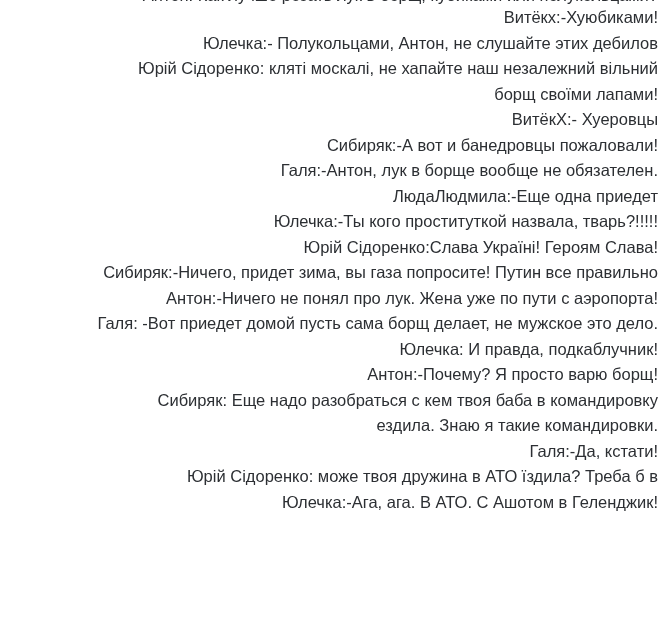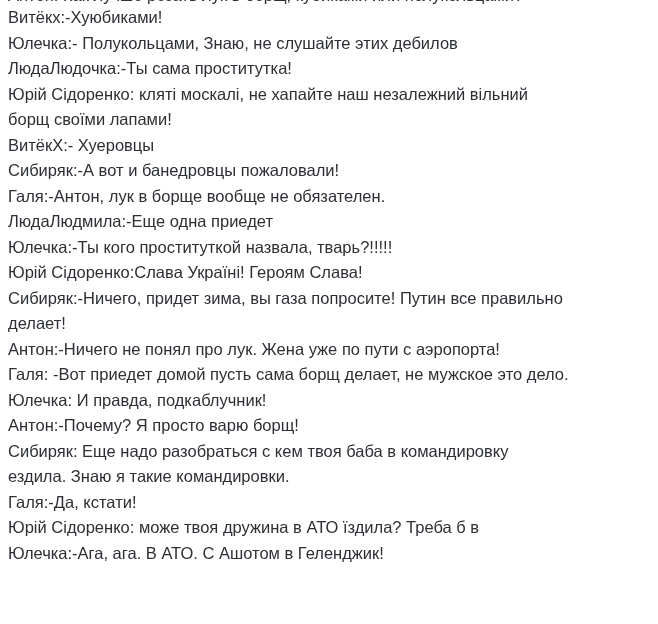--- a/index.html
+++ b/index.html
@@ -12,20 +12,21 @@
     overflow: hidden;
     background: #ffffff;
     font-family: "Liberation Sans", "DejaVu Sans", sans-serif;
   }
   .transcript {
     padding-left: 8px;
     color: #2c2f33;
     font-size: 16.5px;
     line-height: 25.5px;
     font-weight: 400;
+    text-align: right;
   }
   
   .cropped-line {
     height: 5px;
     overflow: hidden;
   }
   .cropped-line .cropped-inner {
     display: block;
     margin-top: -17px;
     white-space: nowrap;
@@ -38,32 +39,30 @@
 </style>
 </head>
 <body>
 
 <div class="transcript">
   <div class="cropped-line">
     <span class="cropped-inner">Антон: Как лучше резать лук в борщ, кубиками или полукольцами?</span>
   </div>
   <div>
       <div class="chat-line">Витёкх:-Хуюбиками!</div>
-      <div class="chat-line">Юлечка:- Полукольцами, Знаю, не слушайте этих дебилов</div>
-      <div class="chat-line">ЛюдаЛюдочка:-Ты сама проститутка!</div>
+      <div class="chat-line">Юлечка:- Полукольцами, Антон, не слушайте этих дебилов</div>
       <div class="chat-line">Юрій Сідоренко: кляті москалі, не хапайте наш незалежний вільний</div>
       <div class="chat-line">борщ своїми лапами!</div>
       <div class="chat-line">ВитёкХ:- Хуеровцы</div>
       <div class="chat-line">Сибиряк:-А вот и банедровцы пожаловали!</div>
       <div class="chat-line">Галя:-Антон, лук в борще вообще не обязателен.</div>
       <div class="chat-line">ЛюдаЛюдмила:-Еще одна приедет</div>
       <div class="chat-line">Юлечка:-Ты кого проституткой назвала, тварь?!!!!!</div>
       <div class="chat-line">Юрій Сідоренко:Слава Україні! Героям Слава!</div>
       <div class="chat-line">Сибиряк:-Ничего, придет зима, вы газа попросите! Путин все правильно</div>
-      <div class="chat-line">делает!</div>
       <div class="chat-line">Антон:-Ничего не понял про лук. Жена уже по пути с аэропорта!</div>
       <div class="chat-line">Галя: -Вот приедет домой пусть сама борщ делает, не мужское это дело.</div>
       <div class="chat-line">Юлечка: И правда, подкаблучник!</div>
       <div class="chat-line">Антон:-Почему? Я просто варю борщ!</div>
       <div class="chat-line">Сибиряк: Еще надо разобраться с кем твоя баба в командировку</div>
       <div class="chat-line">ездила. Знаю я такие командировки.</div>
       <div class="chat-line">Галя:-Да, кстати!</div>
       <div class="chat-line">Юрій Сідоренко: може твоя дружина в АТО їздила? Треба б в</div>
       <div class="chat-line">Юлечка:-Ага, ага. В АТО. С Ашотом в Геленджик!</div>
     </div>

